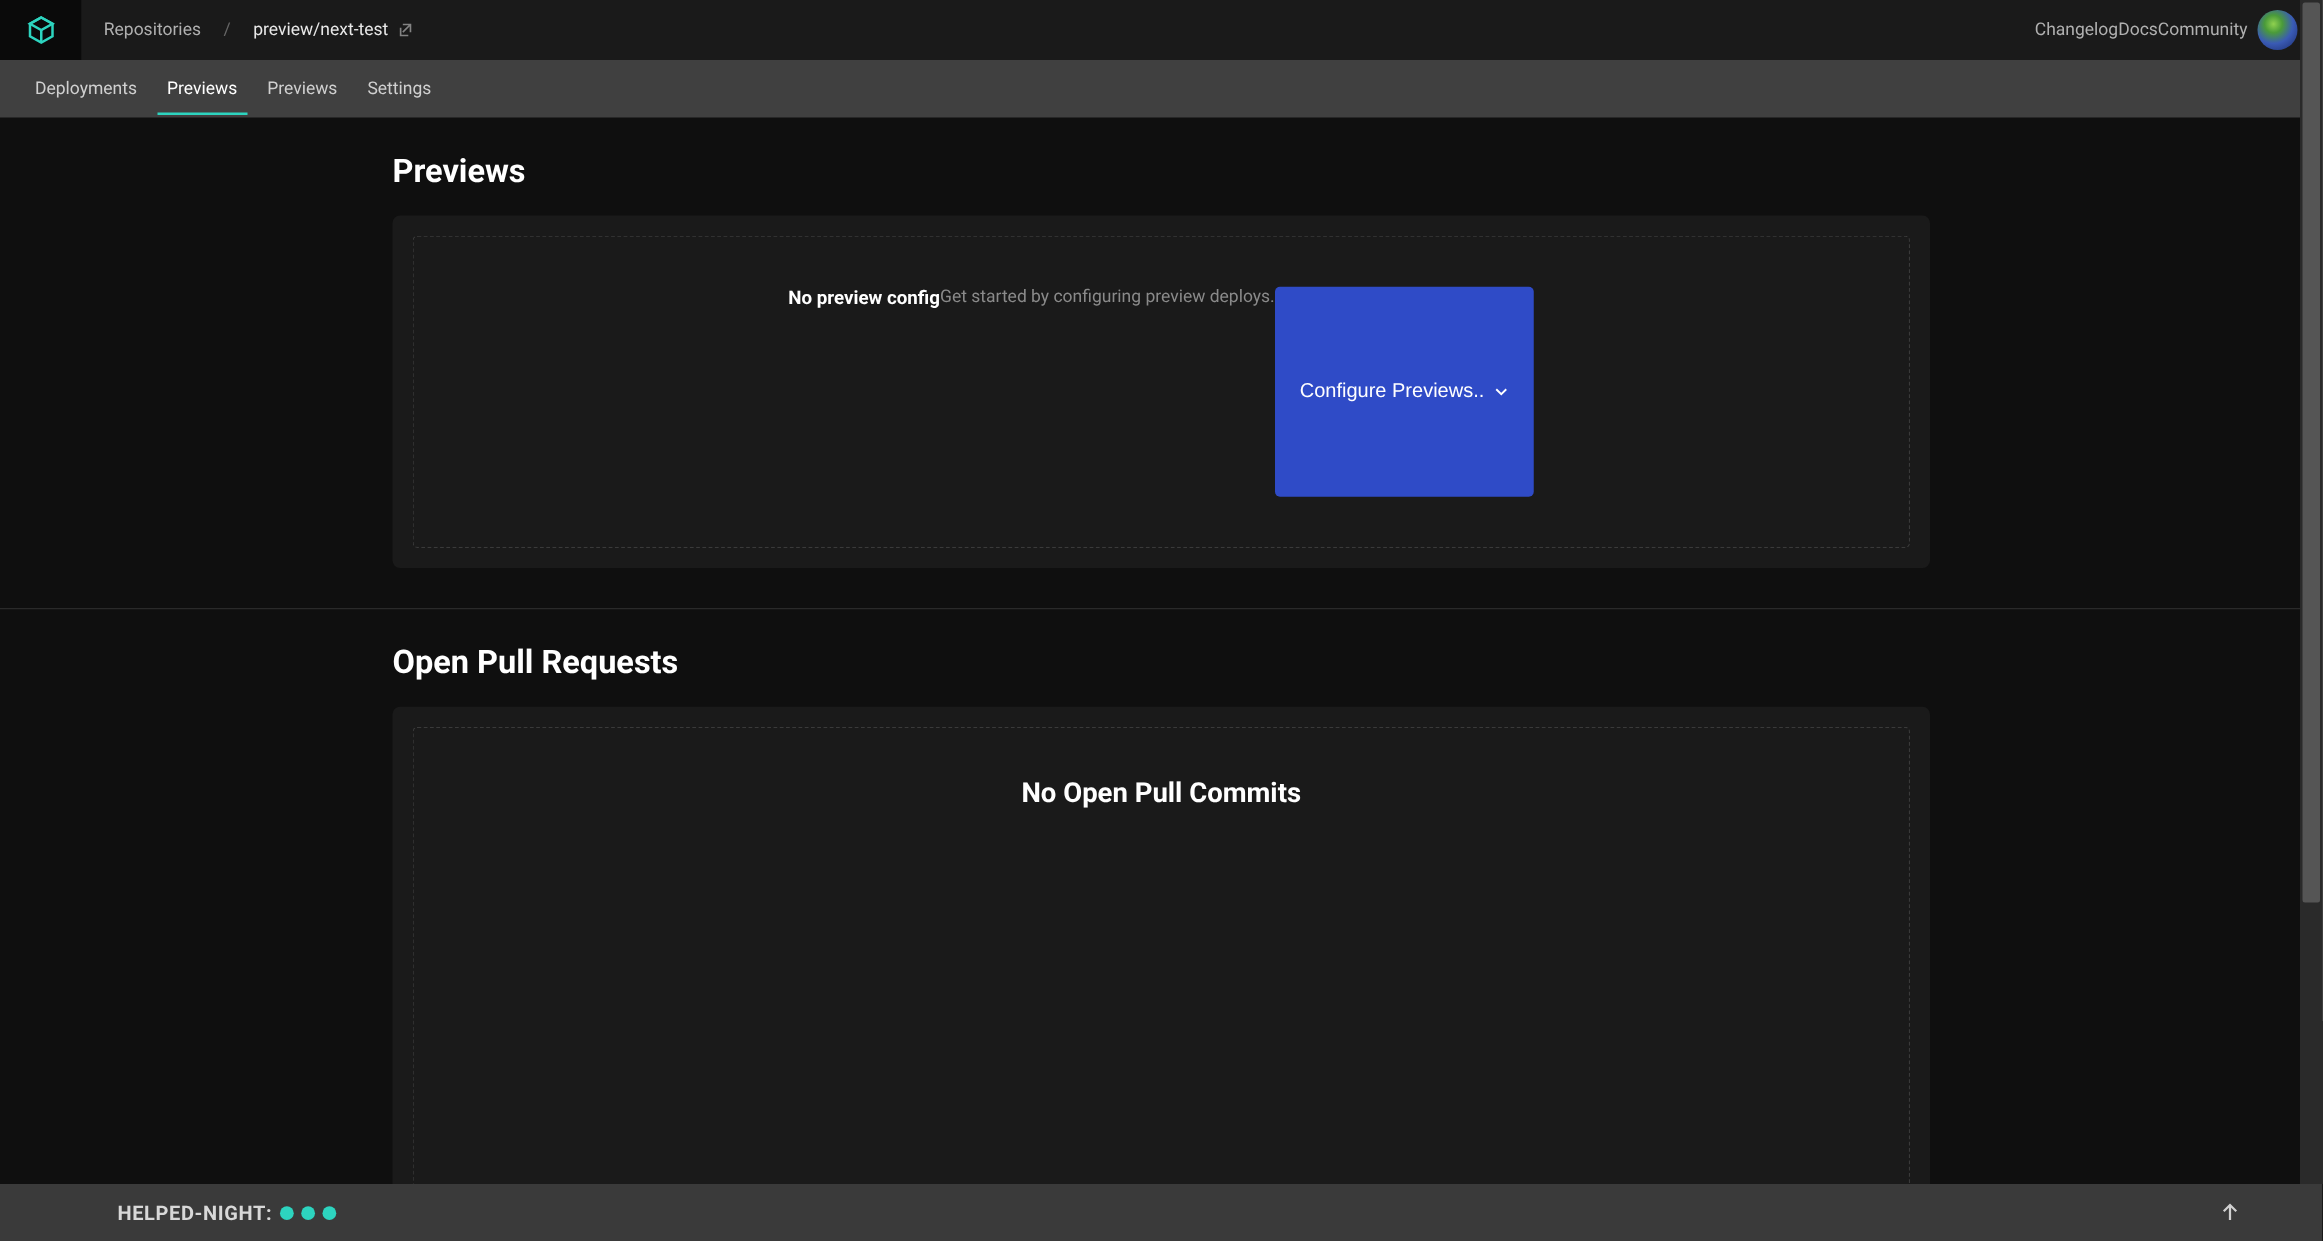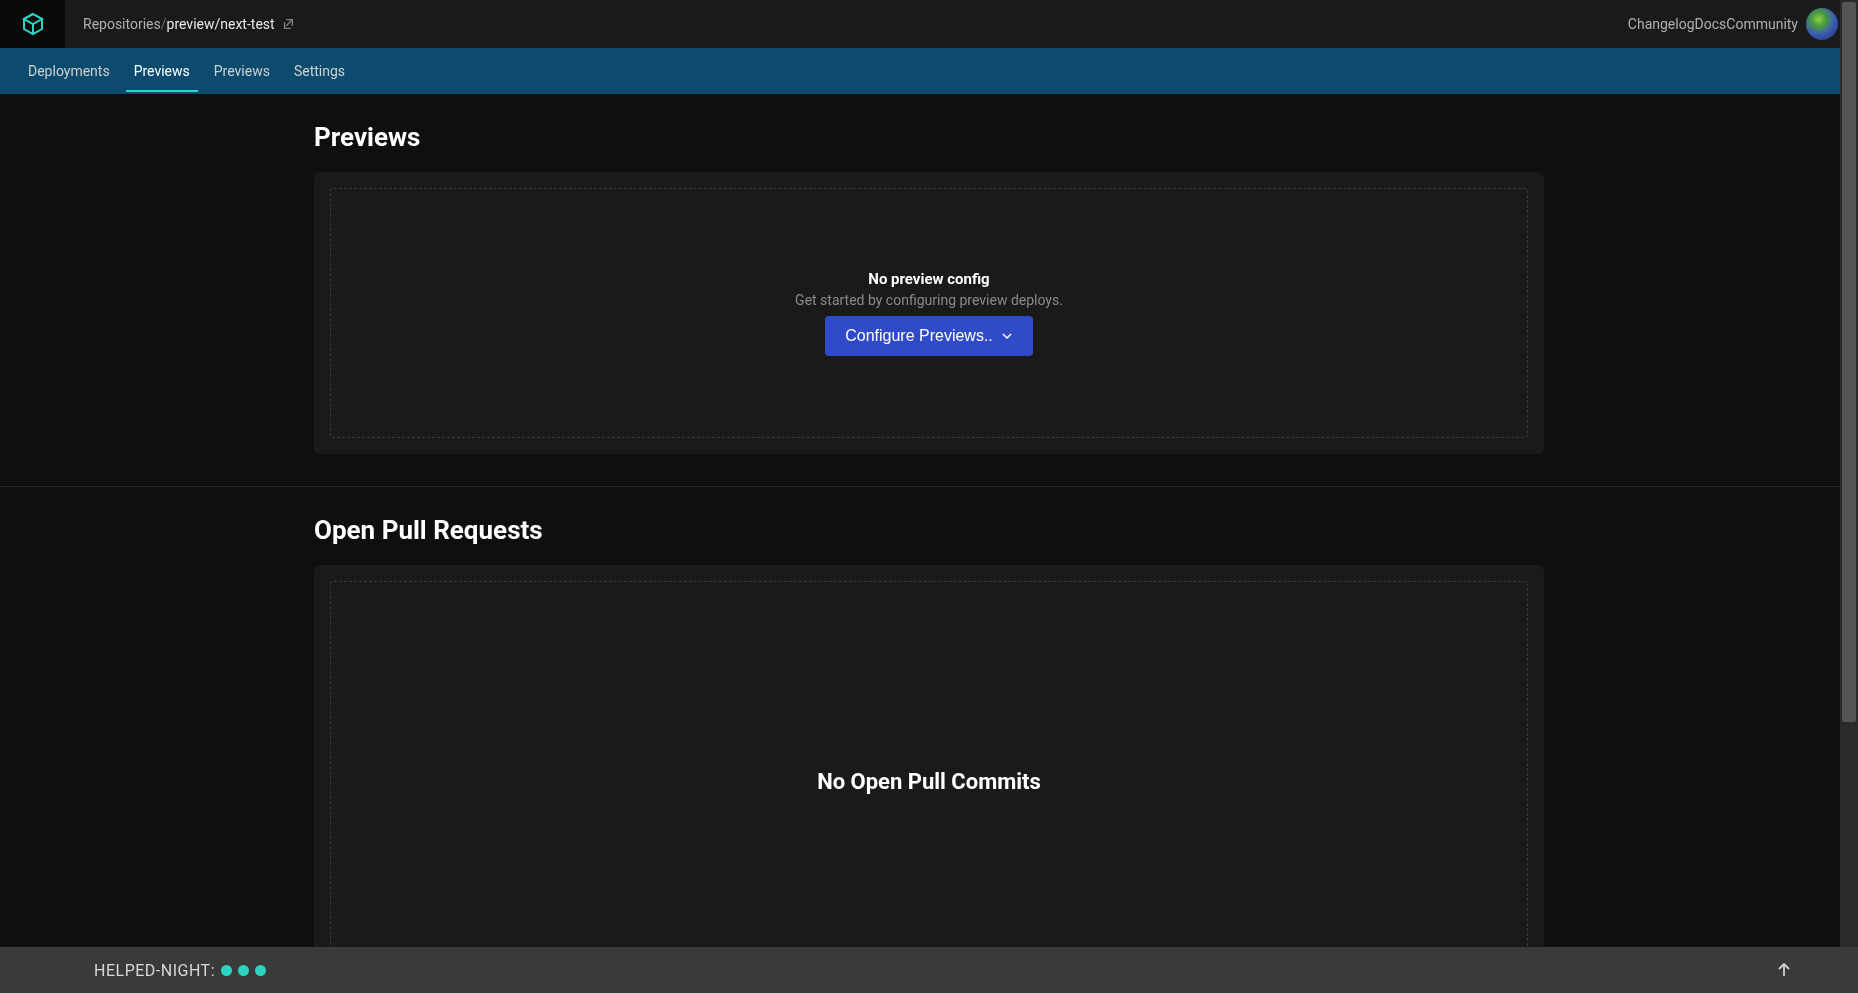--- a/index.html
+++ b/index.html
@@ -38,20 +38,21 @@
       justify-content: center;
     }
     .logo-hex {
       width: 24px;
       height: 24px;
       position: relative;
     }
     .breadcrumb {
       display: flex;
       align-items: center;
+      gap: 18px;
       font-size: 14px;
     }
     .breadcrumb a {
       color: #b0b0b0;
       text-decoration: none;
     }
     .breadcrumb .sep {
       color: #666;
     }
     .breadcrumb .current {
@@ -75,21 +76,21 @@
       font-size: 14px;
     }
     .avatar {
       width: 32px;
       height: 32px;
       border-radius: 50%;
       background: radial-gradient(circle at 40% 35%, #8fd14f 0%, #4a9b3a 25%, #3a5bb5 55%, #1a2a6b 100%);
       margin-left: 8px;
     }
     .tabs {
-      background: #0c4a6e;
+      background: #404040;
       height: 46px;
       display: flex;
       align-items: center;
       padding: 0 28px;
       gap: 24px;
       border-bottom: 1px solid transparent;
     }
     .tab {
       color: #d0d0d0;
       font-size: 14px;
@@ -127,22 +128,21 @@
     }
     .card {
       background: #1a1a1a;
       border-radius: 6px;
       padding: 16px;
     }
     .card-inner {
       border: 1px dashed #3a3a3a;
       border-radius: 4px;
       display: flex;
-      flex-direction: column;
-      align-items: center;
+      flex-direction: row;
       justify-content: center;
       min-height: 250px;
       padding: 40px;
     }
     .card-inner.tall {
       min-height: 400px;
     }
     .empty-title {
       font-size: 15px;
       font-weight: 700;
@@ -192,21 +192,21 @@
       padding: 0 64px;
       justify-content: space-between;
     }
     .footer-left {
       display: flex;
       align-items: center;
       gap: 6px;
     }
     .footer-label {
       font-size: 16px;
-      font-weight: 400;
+      font-weight: 700;
       letter-spacing: 0.5px;
       color: #d8d8d8;
       padding-left: 30px;
     }
     .dot {
       width: 11px;
       height: 11px;
       border-radius: 50%;
       background: #2dd4bf;
     }

